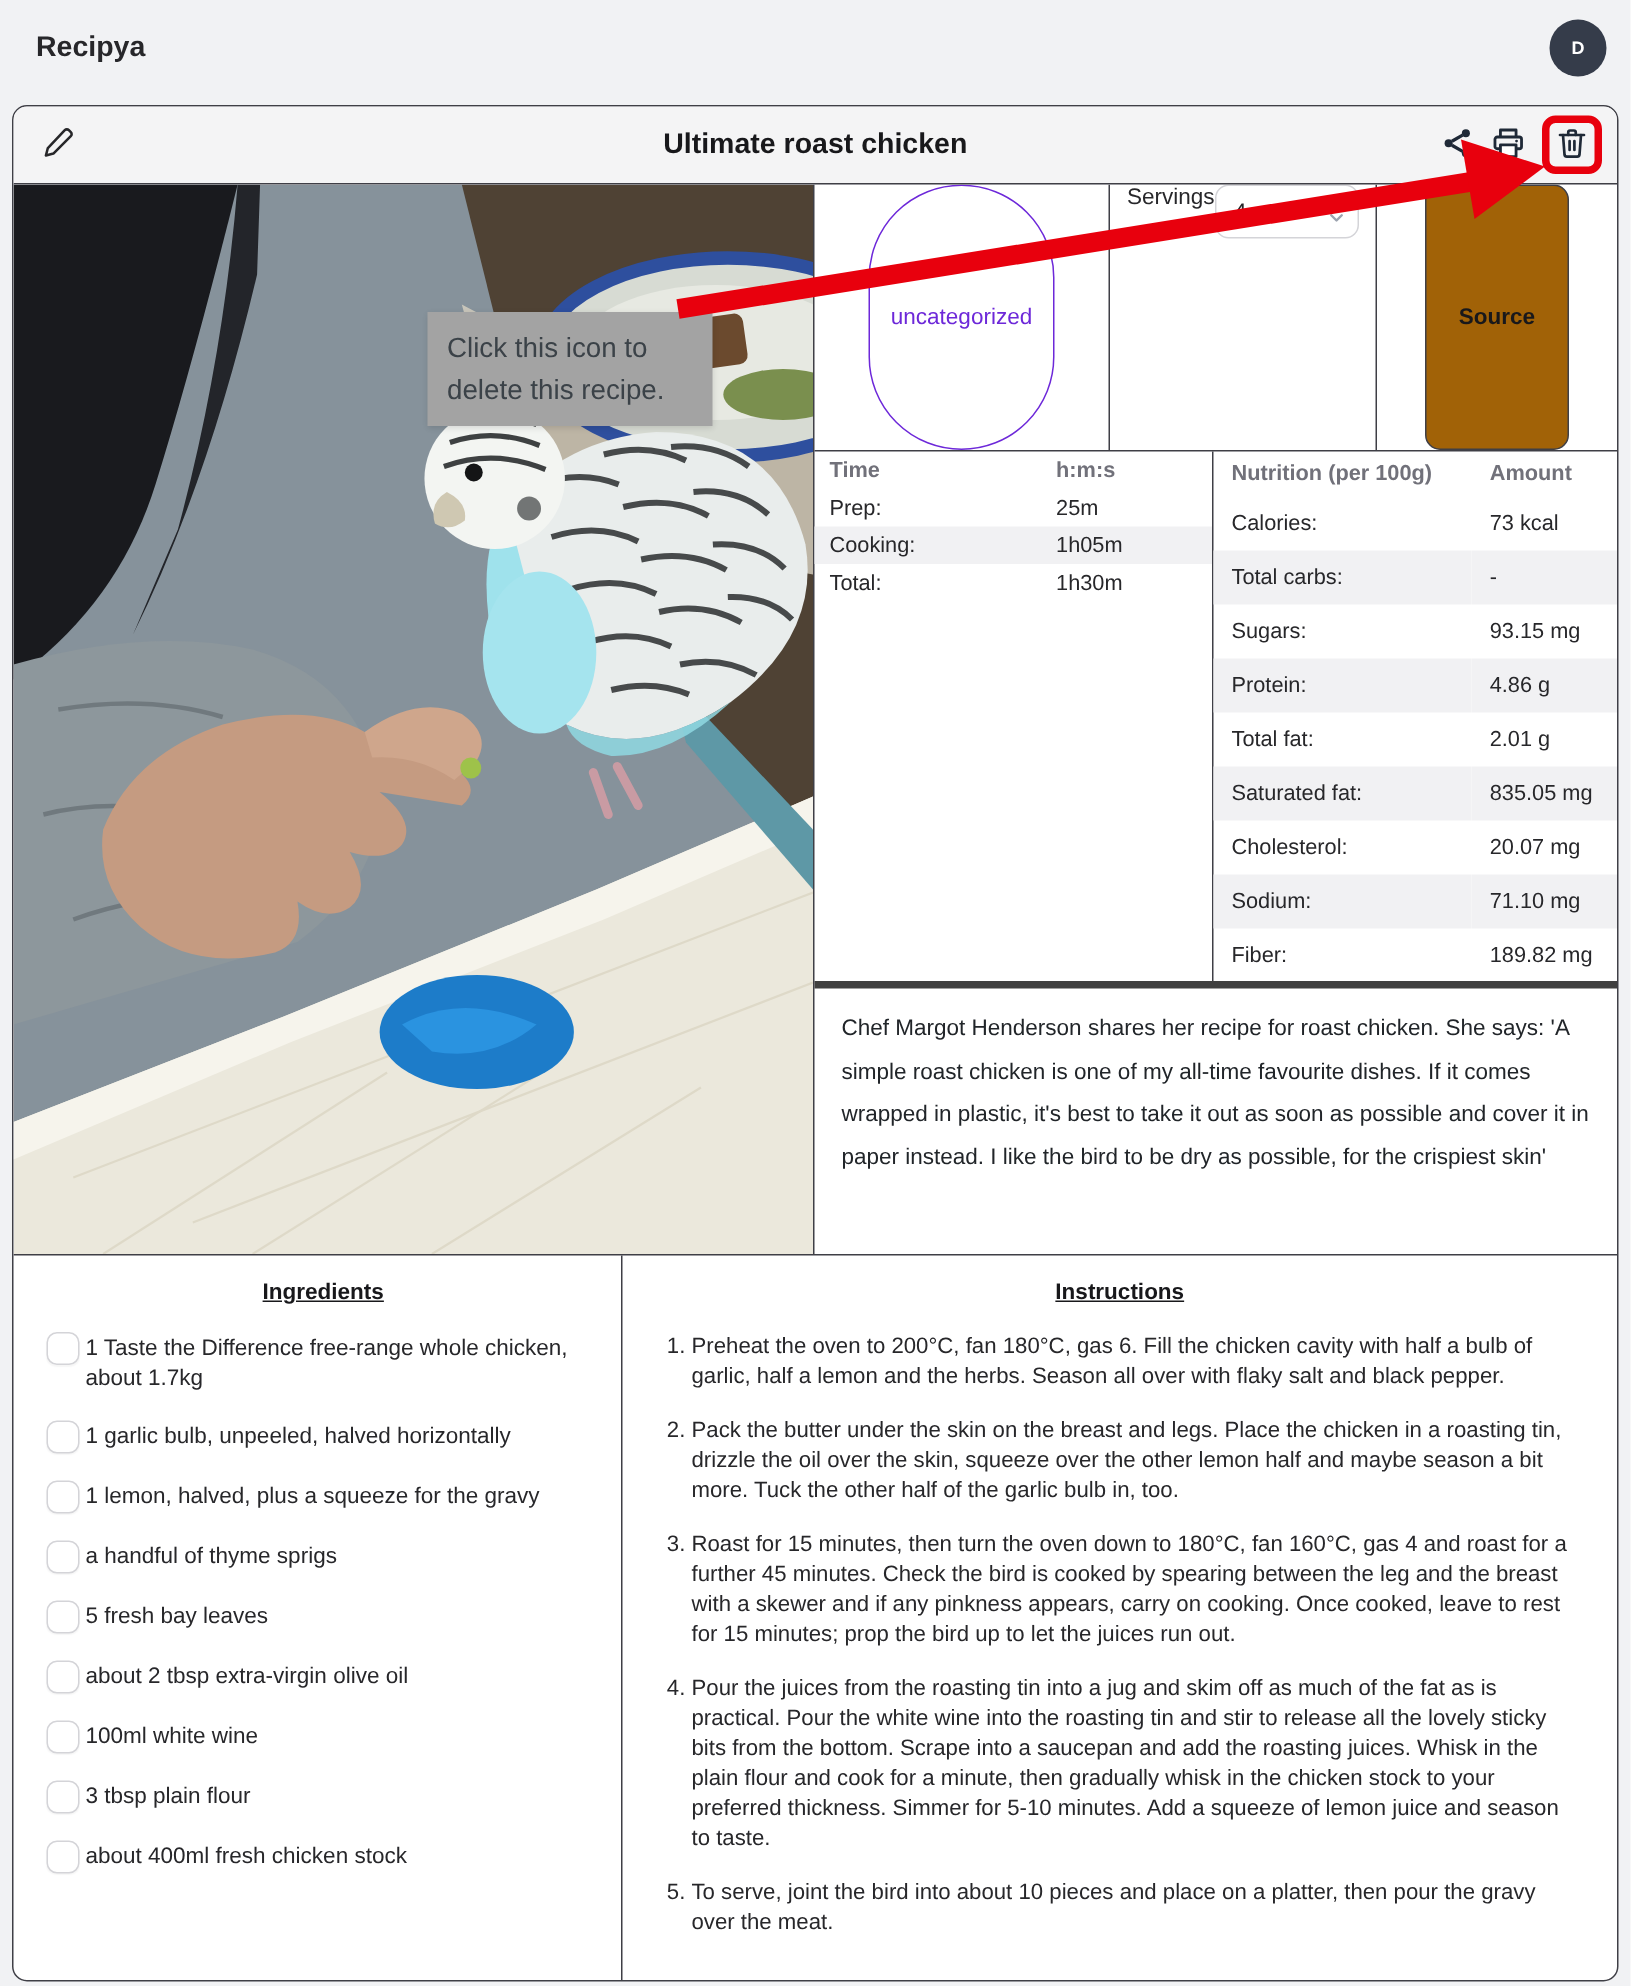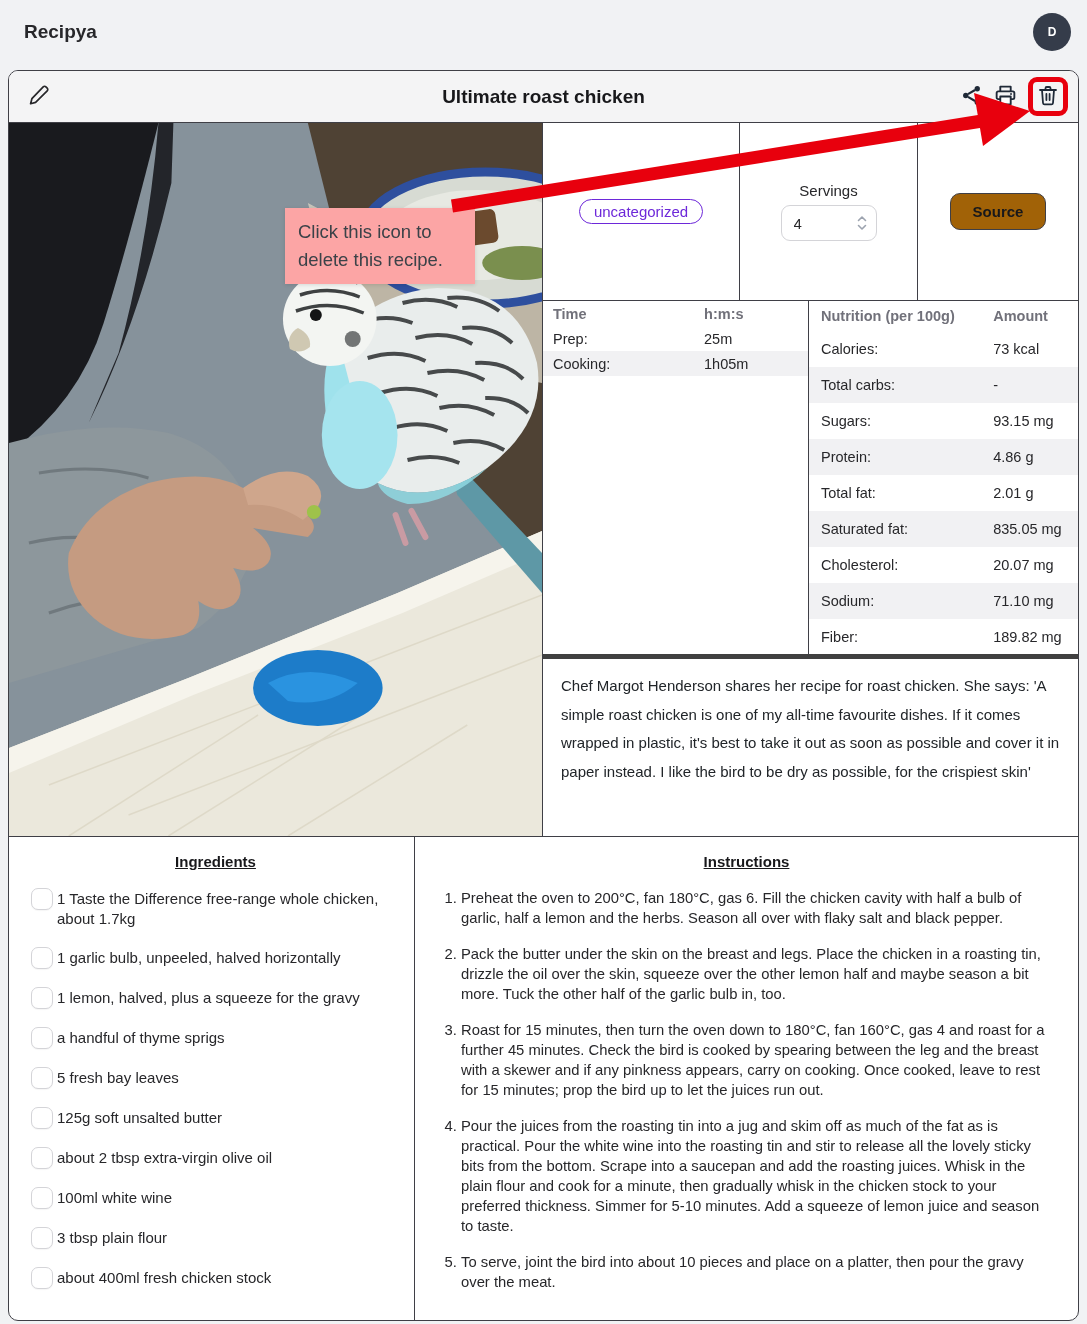--- a/index.html
+++ b/index.html
@@ -45,21 +45,21 @@
     border:5px solid #e8000d; border-radius:9px; padding:1px 3px;
     display:inline-flex; align-items:center;
   }
   
   .content-row { display:flex; height:713px; }
   .photo-wrap { width:534px; border-right:1px solid #3f3f46; flex:none; }
   .photo-wrap svg { display:block; width:100%; height:100%; }
   .right-col { flex:1; display:flex; flex-direction:column; }
 
   .meta-row { height:178px; display:flex; border-bottom:1px solid #3f3f46; flex:none; }
-  .meta-cell { display:flex; flex-direction:column; align-items:center; justify-content:center; }
+  .meta-cell { display:flex; justify-content:center; }
   .cell-category { width:197px; border-right:1px solid #3f3f46; flex:none; }
   .cell-servings { width:178px; border-right:1px solid #3f3f46; flex:none; }
   .cell-source { flex:1; }
   .badge {
     border:1.5px solid #6d28d9; color:#6d28d9; border-radius:999px;
     padding:3px 14px; font-size:15px; background:transparent; cursor:pointer;
   }
   .servings-label { font-size:15px; margin-bottom:6px; color:#27272a; }
   .servings-box {
     width:96px; height:36px; border:1px solid #d4d4d8; border-radius:9px;
@@ -102,21 +102,21 @@
     background:#fff; cursor:pointer; box-shadow:0 1px 1px rgba(0,0,0,0.04);
   }
   .ing-text { font-size:15px; line-height:20px; padding-top:1px; color:#27272a; }
   ol.steps { padding-left:22px; }
   ol.steps li { font-size:14.8px; line-height:20px; margin-bottom:16px; color:#27272a; }
 
   
   .annotation-layer { position:absolute; inset:0; pointer-events:none; z-index:50; }
   .tooltip-box {
     position:absolute; left:285px; top:208px; width:190px;
-    background:#fca5a5; padding:10px 13px; font-size:18.5px; line-height:28px;
+    background:#a3a3a3; padding:10px 13px; font-size:18.5px; line-height:28px;
     color:#3b4248; box-shadow:0 1px 4px rgba(0,0,0,0.12);
   }
   .arrow-svg { position:absolute; left:0; top:0; }
 </style>
 </head>
 <body>
 
 <div class="topbar">
   <div class="brand">Recipya</div>
   <div class="avatar" style="background:#353c4a">
@@ -272,20 +272,24 @@
               </thead>
             <tbody>
               <tr>
                   <td>Prep:</td>
                   <td>25m</td>
                 </tr>
               <tr>
                   <td>Cooking:</td>
                   <td>1h05m</td>
                 </tr>
+              <tr>
+                  <td>Total:</td>
+                  <td>1h30m</td>
+                </tr>
             </tbody>
           </table>
         </div>
         <div class="nutri-col">
           <table class="nutri-table">
             <thead>
                 <tr>
               <th style="width:64%">Nutrition (per 100g)</th>
               <th>Amount</th>
             </tr>
@@ -351,24 +355,20 @@
           <span class="checkbox"></span>
           <span class="ing-text">1 lemon, halved, plus a squeeze for the gravy</span>
         </div>
       <div class="ing-item">
           <span class="checkbox"></span>
           <span class="ing-text">a handful of thyme sprigs</span>
         </div>
       <div class="ing-item">
           <span class="checkbox"></span>
           <span class="ing-text">5 fresh bay leaves</span>
-        </div>
-      <div class="ing-item">
-          <span class="checkbox"></span>
-          <span class="ing-text">125g soft unsalted butter</span>
         </div>
       <div class="ing-item">
           <span class="checkbox"></span>
           <span class="ing-text">about 2 tbsp extra-virgin olive oil</span>
         </div>
       <div class="ing-item">
           <span class="checkbox"></span>
           <span class="ing-text">100ml white wine</span>
         </div>
       <div class="ing-item">

